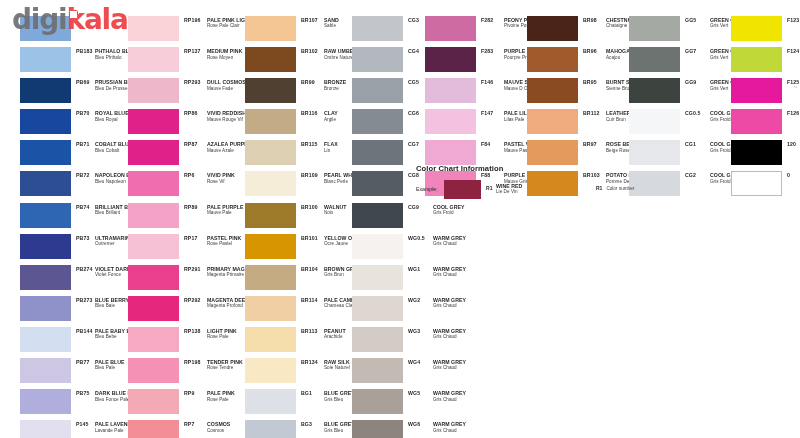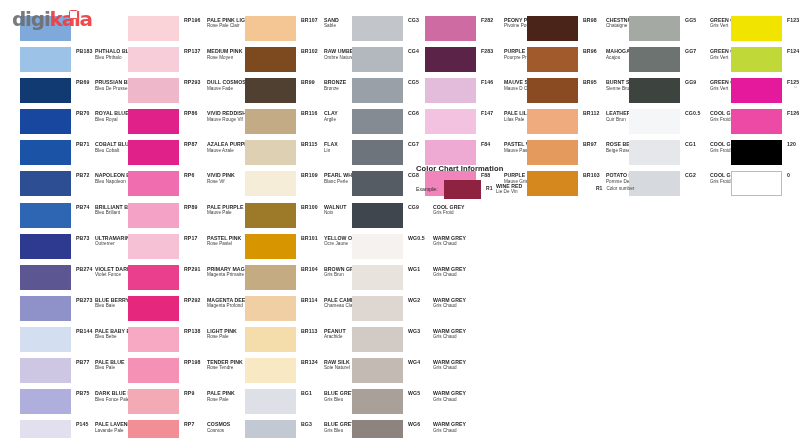--- a/index.html
+++ b/index.html
@@ -77,21 +77,21 @@
   #chart-title{
     position:absolute;left:527px;top:296px;
     font-size:11.5px;letter-spacing:.01em;color:#231f20;
   }
   #chart-title .strong{font-weight:bold;}
   #chart-title .light{color:#4c4c4c;font-weight:normal;}
 
   
   #logo{
     position:absolute;left:12px;top:6px;
-    font-size:20px;font-weight:bold;letter-spacing:-1.2px;
+    font-size:28px;font-weight:bold;letter-spacing:-1.2px;
     line-height:27px;opacity:.93;
     font-family:"DejaVu Sans", sans-serif;
   }
   #logo .g1{color:#6f7072;}
   #logo .g2{color:#ef3e42;}
   #logo-dot{
     position:absolute;left:57px;top:4px;width:7px;height:7px;
     background:#ffffff;border:1.6px solid #ef3e42;border-radius:1.5px;
   }
   .edge{position:absolute;right:3px;top:88px;font-size:3.6px;color:#9b9b9b;

